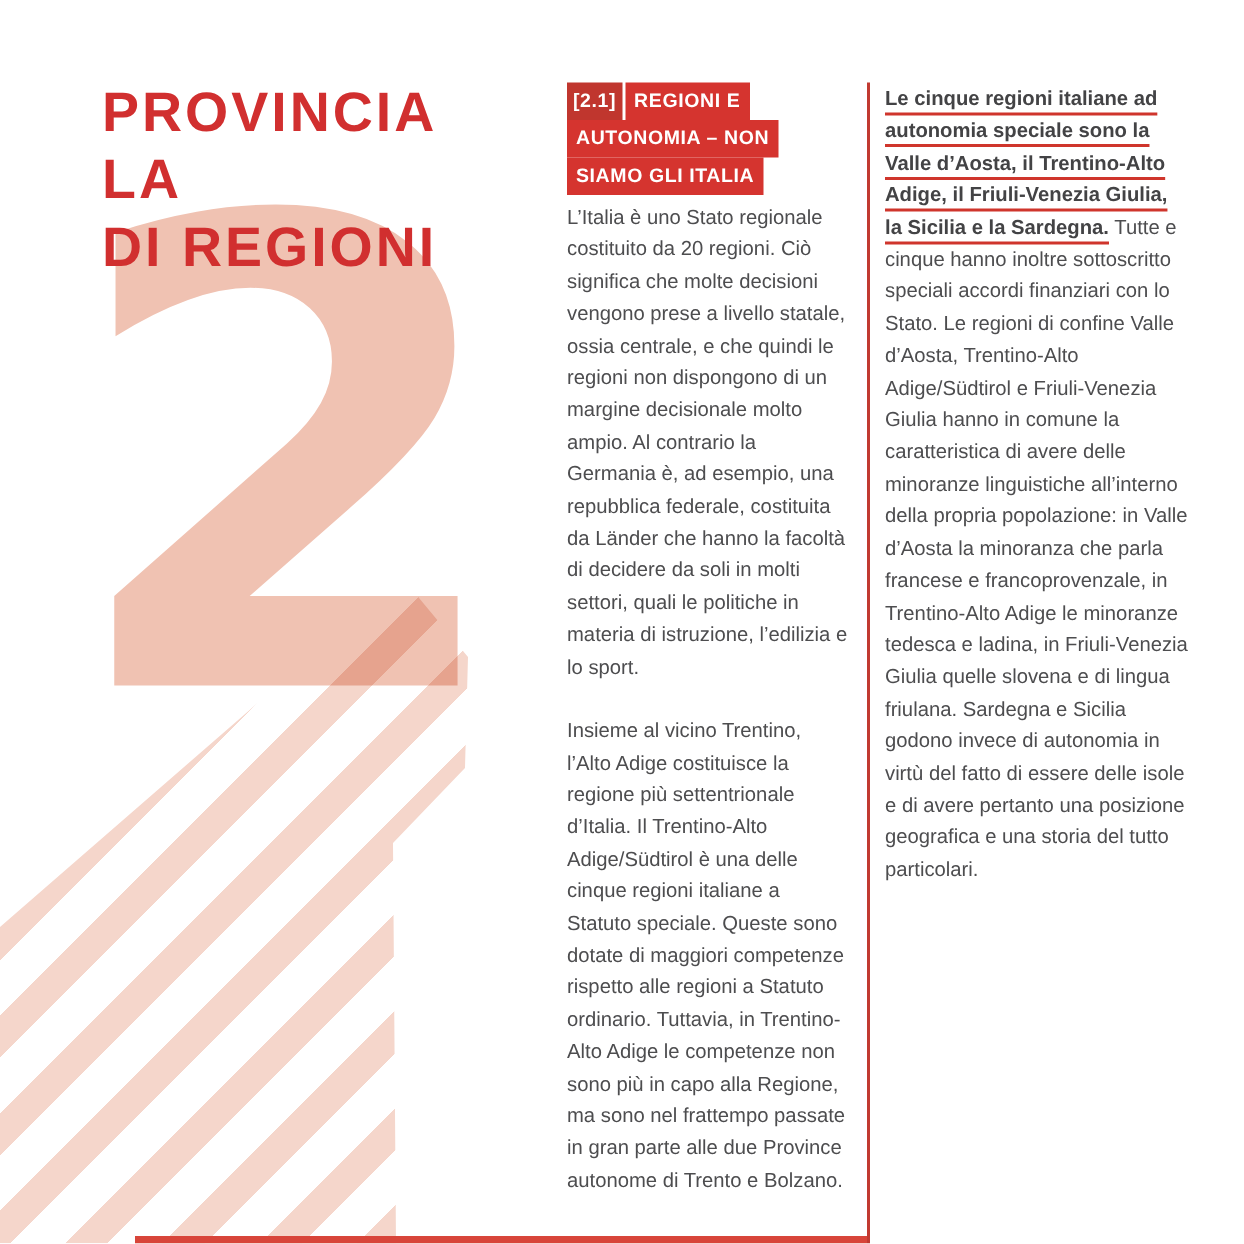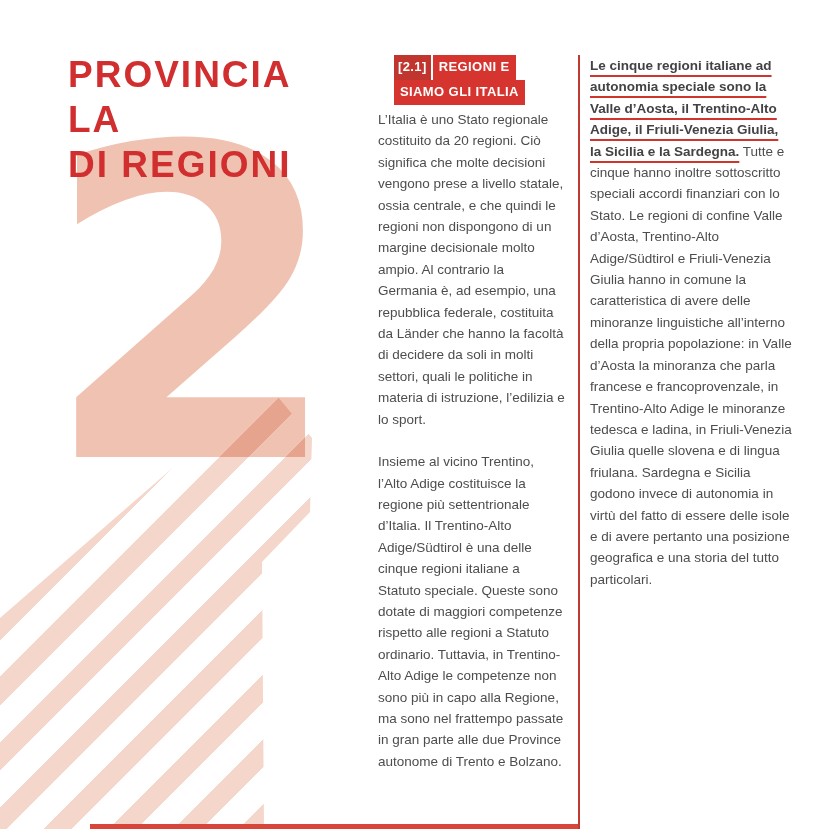--- a/index.html
+++ b/index.html
@@ -30,21 +30,21 @@
     position:absolute;left:68px;top:52px;z-index:2;
     color:#d12f2f;font-weight:800;font-size:37px;line-height:45px;
     letter-spacing:2px;
   }
   
   .col{position:absolute;z-index:2;color:#4d4d4f;font-size:13.5px;line-height:21.4px;}
   .col-middle{left:378px;top:55px;width:187px;}
   .col-right{left:590px;top:55px;width:202px;}
   .col p{margin:0 0 21px 0;}
   
-  .section-heading{margin:0 0 4px 16px;font-weight:700;font-size:13px;line-height:22px;}
+  .section-heading{margin:0 0 4px 0;font-weight:700;font-size:13px;line-height:22px;}
   .hl{display:block;white-space:nowrap;}
   .hbox{
     display:inline-block;color:#ffffff;background:#d5342f;
     padding:1px 6px 2px 6px;letter-spacing:0.4px;
   }
   .hbox.tag{background:#c0362e;margin-right:2px;padding:1px 4px 2px 4px;}
   
   .lead{
     font-weight:700;color:#434345;
     text-decoration:underline;
@@ -72,20 +72,21 @@
 
 <h1 class="chapter-title" style="margin:0;">
   <span style="display:block">PROVINCIA</span>
   <span style="display:block">LA</span>
   <span style="display:block">DI REGIONI</span>
 </h1>
 
 <div class="col col-middle">
   <div class="section-heading">
     <span class="hl"><span class="hbox tag">[2.1]</span><span class="hbox">REGIONI E</span></span>
+    <span class="hl"><span class="hbox">AUTONOMIA – NON</span></span>
     <span class="hl"><span class="hbox">SIAMO GLI ITALIA</span></span>
   </div>
   <p>L’Italia è uno Stato regionale costituito da 20 regioni. Ciò significa che molte decisioni vengono prese a livello statale, ossia centrale, e che quindi le regioni non dispongono di un margine decisionale molto ampio. Al contrario la Germania è, ad esempio, una repubblica federale, costituita da Länder che hanno la facoltà di decidere da soli in molti settori, quali le politiche in materia di istruzione, l’edilizia e lo sport.</p>
   <p>Insieme al vicino Trentino, l’Alto Adige costituisce la regione più settentrionale d’Italia. Il Trentino-Alto Adige/Südtirol è una delle cinque regioni italiane a Statuto speciale. Queste sono dotate di maggiori competenze rispetto alle regioni a Statuto ordinario. Tuttavia, in Trentino-Alto Adige le competenze non sono più in capo alla Regione, ma sono nel frattempo passate in gran parte alle due Province autonome di Trento e Bolzano.</p>
 </div>
 
 <div class="col-separator"></div>
 
 <div class="col col-right">
   <p style="margin:0;">

